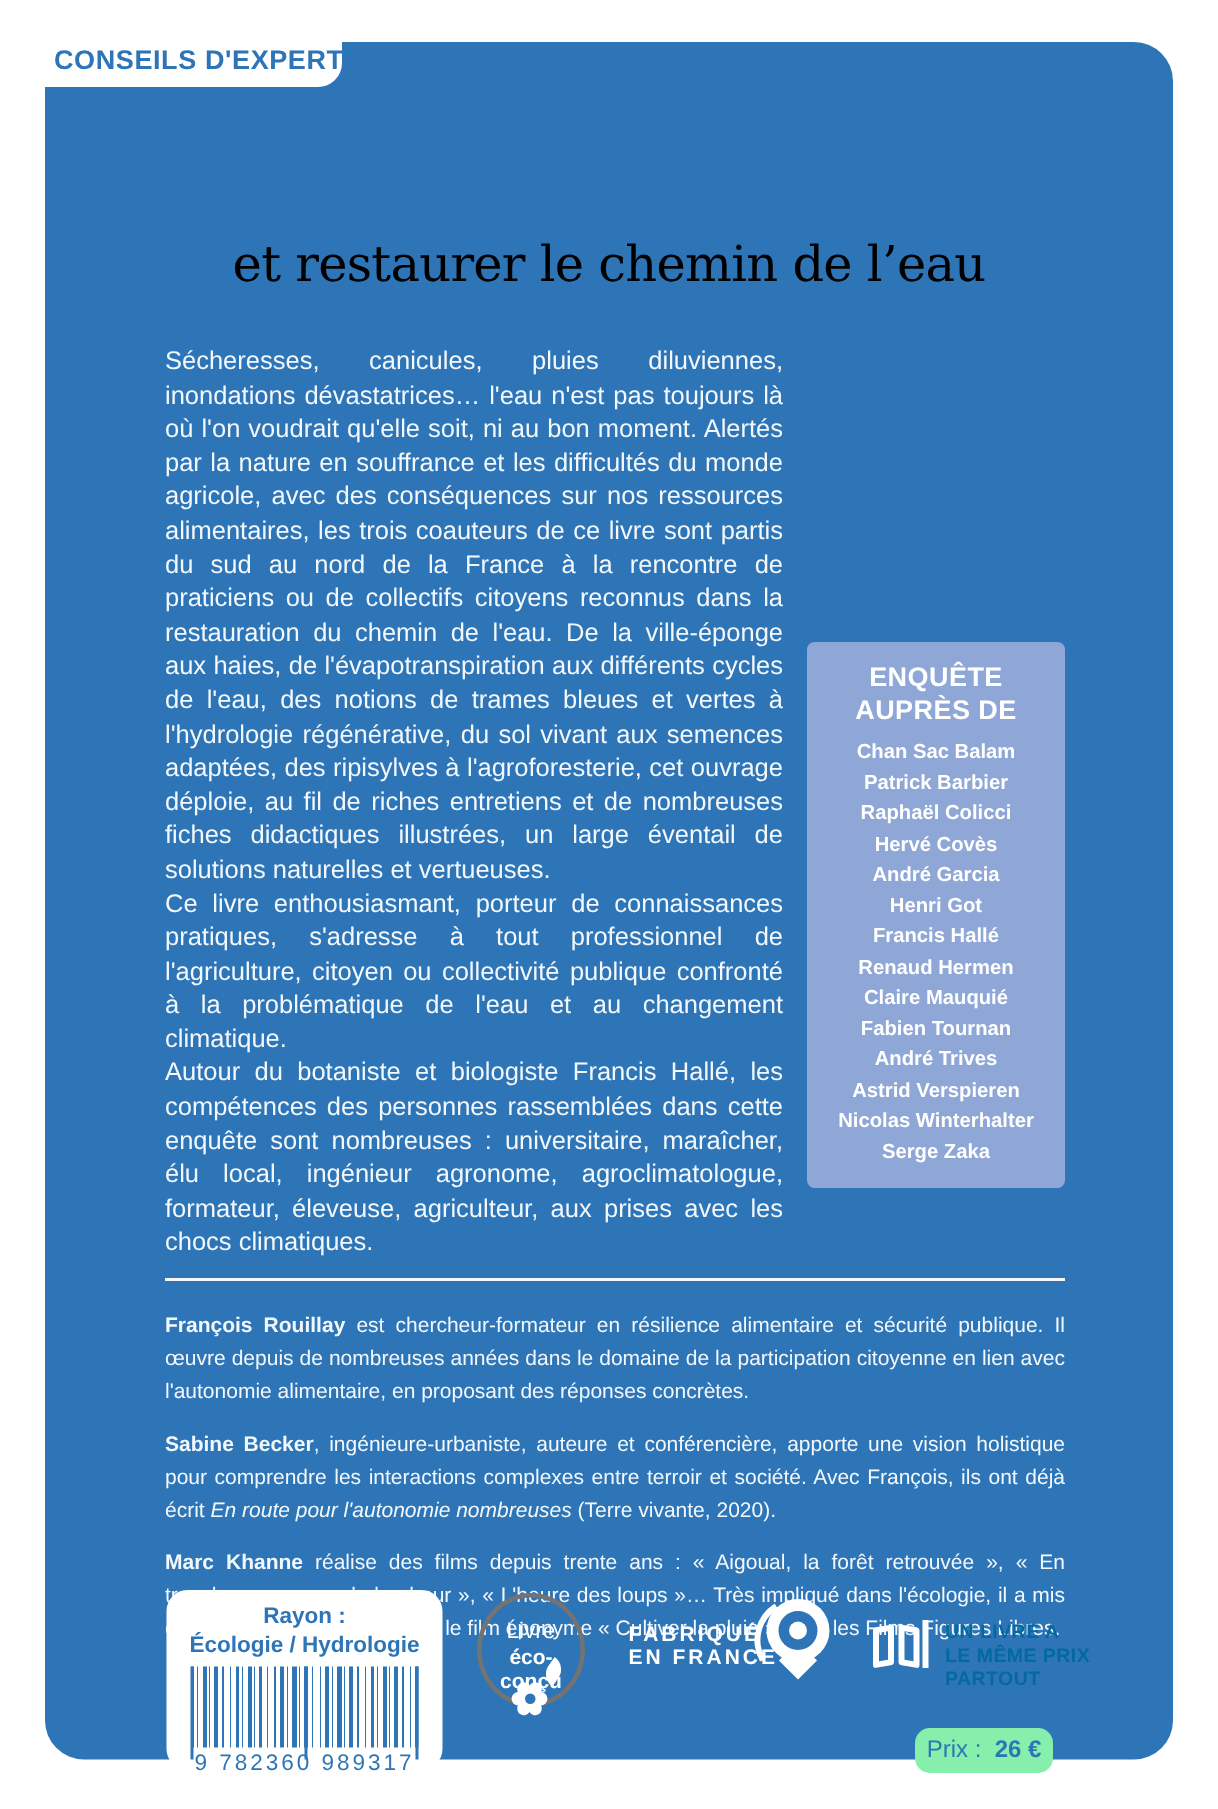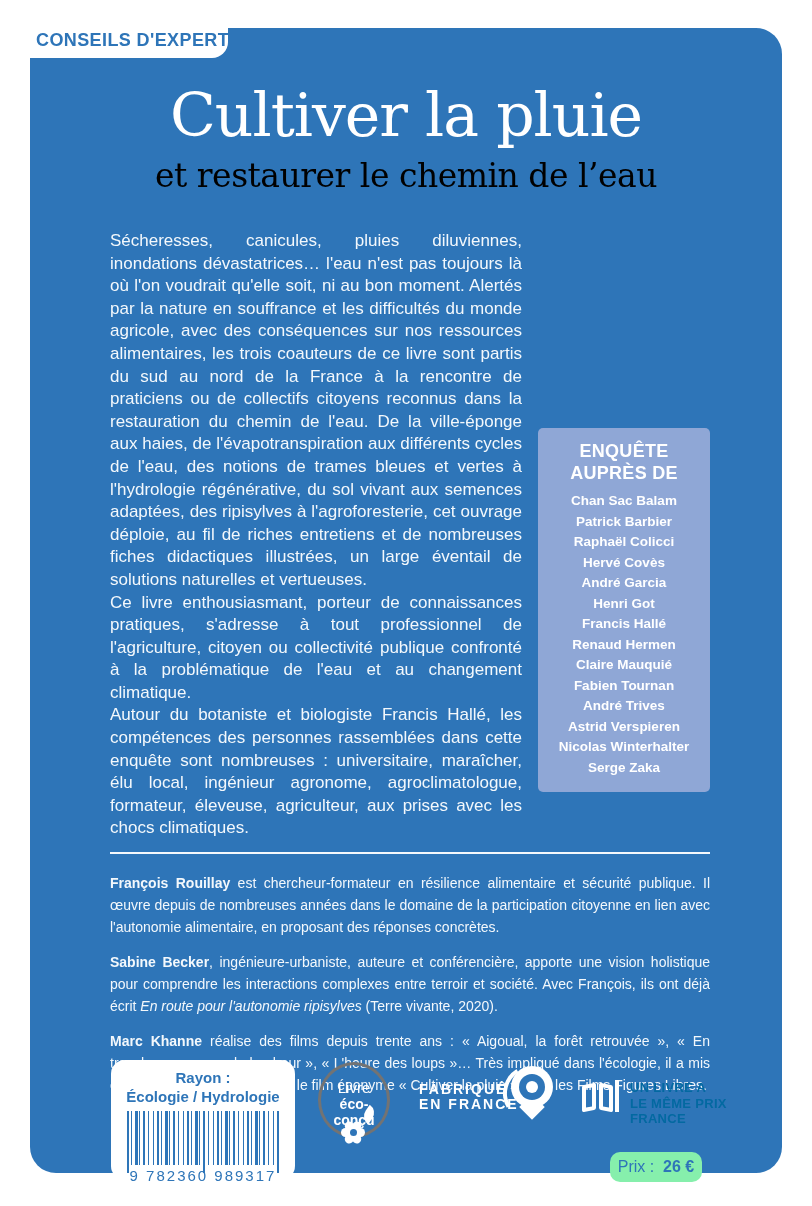--- a/index.html
+++ b/index.html
@@ -100,21 +100,20 @@
 </style>
 </head>
 <body>
 
 <div class="page">
 
   <div class="notch"></div>
   <div class="badge">CONSEILS D'EXPERT</div>
 
   <div class="panel">
-    <h1 class="title">Cultiver la pluie</h1>
     <h2 class="subtitle">et restaurer le chemin de l’eau</h2>
 
     <div class="content">
       <aside class="enquete-box">
         <div class="enquete-title">
           <div>ENQUÊTE</div>
           <div>AUPRÈS DE</div>
         </div>
         <div class="enquete-names">
             <div class="enquete-name">Chan Sac Balam</div>
@@ -134,21 +133,21 @@
           </div>
       </aside>
 
       <p class="body">Sécheresses, canicules, pluies diluviennes, inondations dévastatrices… l'eau n'est pas toujours là où l'on voudrait qu'elle soit, ni au bon moment. Alertés par la nature en souffrance et les difficultés du monde agricole, avec des conséquences sur nos ressources alimentaires, les trois coauteurs de ce livre sont partis du sud au nord de la France à la rencontre de praticiens ou de collectifs citoyens reconnus dans la restauration du chemin de l'eau. De la ville-éponge aux haies, de l'évapotranspiration aux différents cycles de l'eau, des notions de trames bleues et vertes à l'hydrologie régénérative, du sol vivant aux semences adaptées, des ripisylves à l'agroforesterie, cet ouvrage déploie, au fil de riches entretiens et de nombreuses fiches didactiques illustrées, un large éventail de solutions naturelles et vertueuses.</p>
       <p class="body">Ce livre enthousiasmant, porteur de connaissances pratiques, s'adresse à tout professionnel de l'agriculture, citoyen ou collectivité publique confronté à la problématique de l'eau et au changement climatique.</p>
       <p class="body">Autour du botaniste et biologiste Francis Hallé, les compétences des personnes rassemblées dans cette enquête sont nombreuses : universitaire, maraîcher, élu local, ingénieur agronome, agroclimatologue, formateur, éleveuse, agriculteur, aux prises avec les chocs climatiques.</p>
 
       <hr class="divider">
 
       <p class="bio"><span class="b">François Rouillay</span><span> est chercheur-formateur en résilience alimentaire et sécurité publique. Il œuvre depuis de nombreuses années dans le domaine de la participation citoyenne en lien avec l'autonomie alimentaire, en proposant des réponses concrètes.</span></p>
-      <p class="bio"><span class="b">Sabine Becker</span><span>, ingénieure-urbaniste, auteure et conférencière, apporte une vision holistique pour comprendre les interactions complexes entre terroir et société. Avec François, ils ont déjà écrit </span><span class="i">En route pour l'autonomie ripisylves</span><span> (Terre vivante, 2020).</span></p>
+      <p class="bio"><span class="b">Sabine Becker</span><span>, ingénieure-urbaniste, auteure et conférencière, apporte une vision holistique pour comprendre les interactions complexes entre terroir et société. Avec François, ils ont déjà écrit </span><span class="i">En route pour l'autonomie nombreuses</span><span> (Terre vivante, 2020).</span></p>
       <p class="bio"><span class="b">Marc Khanne</span><span> réalise des films depuis trente ans : « Aigoual, la forêt retrouvée », « En transhumance vers le bonheur », « L'heure des loups »… Très impliqué dans l'écologie, il a mis en image ces entretiens dans le film éponyme « Cultiver la pluie » avec les Films Figures Libres.</span></p>
     </div>
   </div>
 
   <div class="barcode-box">
     <div class="rayon">Rayon :</div>
     <div class="rayon">Écologie / Hydrologie</div>
     <div class="bars">
         <span class="mid-guard"></span>
       </div>
@@ -181,21 +180,21 @@
   </div>
 
   <div class="book">
     <span class="pg pgl"></span>
       <span class="pg pgr"></span>
       <span class="spine"></span>
   </div>
   <div class="book-text">
       <div class="book-line">UN LIVRE A</div>
       <div class="book-line">LE MÊME PRIX</div>
-      <div class="book-line">FRANCE</div>
+      <div class="book-line">PARTOUT</div>
     </div>
 
   <div class="price-tab">
     <span>Prix :</span>
     <span class="b">&nbsp;26 €</span>
   </div>
 
 </div>
 
 </body></html>

